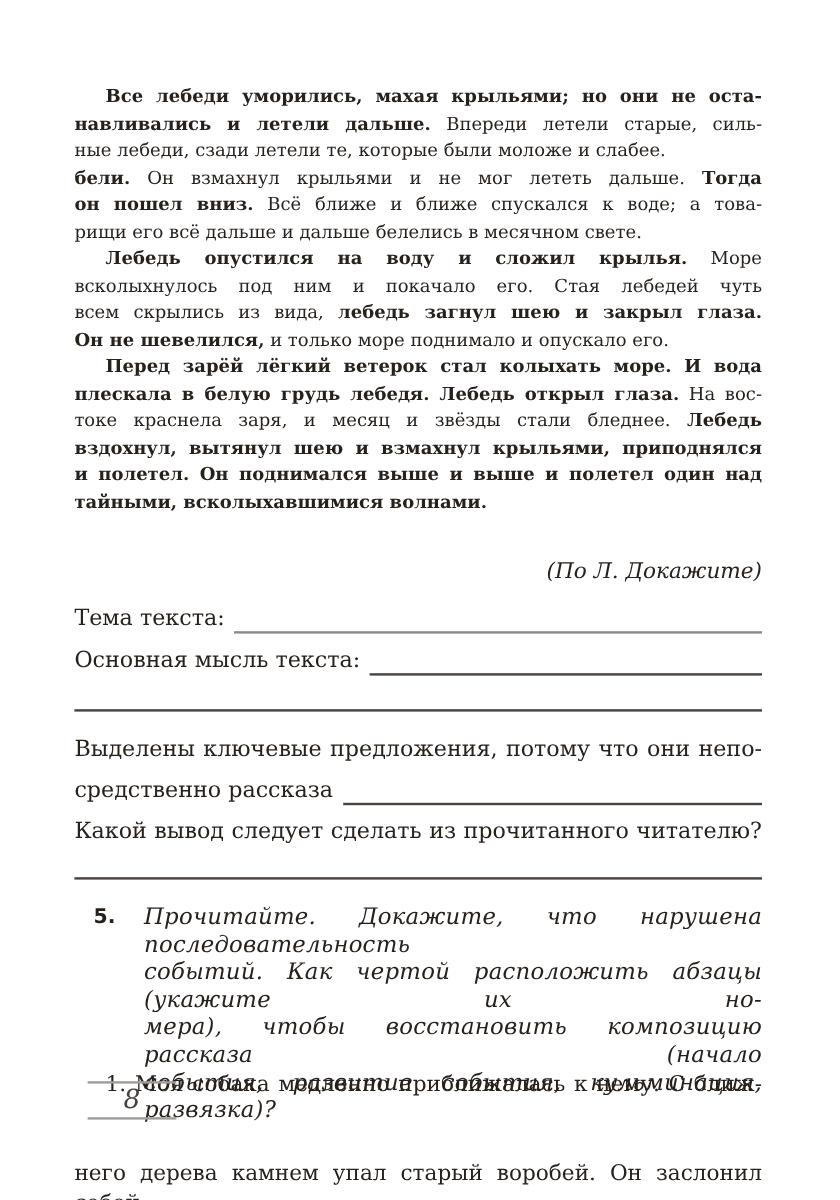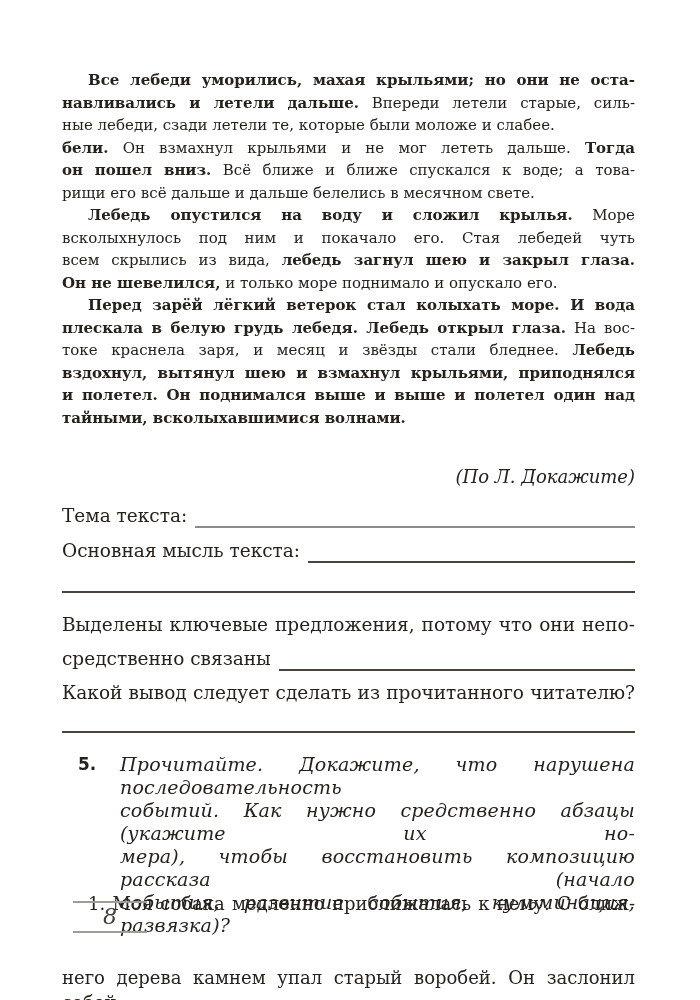--- a/index.html
+++ b/index.html
@@ -84,33 +84,33 @@
 <div class="abs block frow" id="row-mysl">
   <span>Основная мысль текста:</span>
   <span class="wline"></span>
 </div>
 
 <div class="abs block" id="blank1"></div>
 
 <div class="abs block" id="vydeleny">Выделены ключевые предложения, потому что они непо-</div>
 
 <div class="abs block frow" id="row-svyaz">
-  <span>средственно связаны</span>
+  <span>средственно рассказа</span>
   <span class="wline"></span>
 </div>
 
 <div class="abs block" id="vyvod">Какой вывод следует сделать из прочитанного читателю?</div>
 
 <div class="abs block" id="sep"></div>
 
 <div class="abs block" id="ex5">
   <span class="ex-num">5.</span>
   <div class="ex-body">
       <div class="tline"><span>Прочитайте. Докажите, что нарушена последовательность</span></div>
-      <div class="tline"><span>событий. Как нужно средственно абзацы (укажите их но-</span></div>
+      <div class="tline"><span>событий. Как чертой расположить абзацы (укажите их но-</span></div>
       <div class="tline"><span>мера), чтобы восстановить композицию рассказа (начало</span></div>
       <div class="tline last"><span>события, развитие события, кульминация, развязка)?</span></div>
     </div>
 </div>
 
 <div class="abs block" id="story">
     <div class="tline ind"><span>1. Моя собака медленно приближалась к нему. С ближ-</span></div>
     <div class="tline"><span>него дерева камнем упал старый воробей. Он заслонил собой</span></div>
   </div>
 

